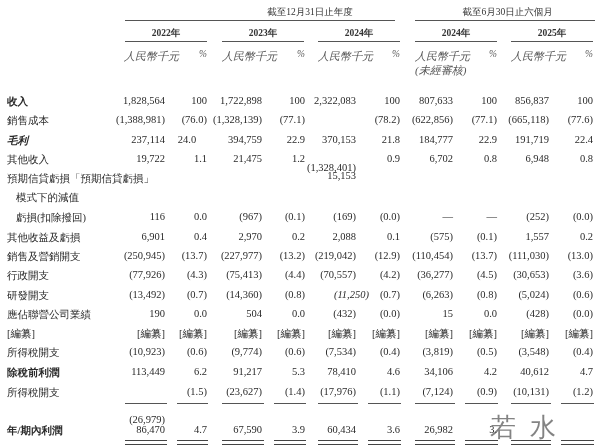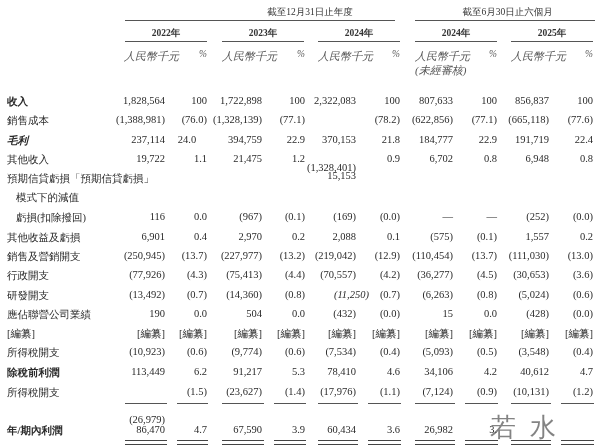--- a/index.html
+++ b/index.html
@@ -193,21 +193,21 @@
     <div class="pctv" style="left: 457px; top: 327px;">[編纂]</div>
     <div class="num" style="left: 459px; top: 327px;">[編纂]</div>
     <div class="pctv" style="left: 553px; top: 327px;">[編纂]</div>
     <div class="label" style="top: 346px;">所得稅開支</div>
     <div class="num" style="left: 75px; top: 346px;">(10,923)</div>
     <div class="pctv" style="left: 167px; top: 346px;">(0.6)</div>
     <div class="num" style="left: 172px; top: 346px;">(9,774)</div>
     <div class="pctv" style="left: 265px; top: 346px;">(0.6)</div>
     <div class="num" style="left: 266px; top: 346px;">(7,534)</div>
     <div class="pctv" style="left: 360px; top: 346px;">(0.4)</div>
-    <div class="num" style="left: 363px; top: 346px;">(5,093)</div>
+    <div class="num" style="left: 363px; top: 346px;">(3,819)</div>
     <div class="pctv" style="left: 457px; top: 346px;">(0.5)</div>
     <div class="num" style="left: 459px; top: 346px;">(3,548)</div>
     <div class="pctv" style="left: 553px; top: 346px;">(0.4)</div>
     <div class="label bold" style="top: 366px;">除稅前利潤</div>
     <div class="num" style="left: 75px; top: 366px;">113,449</div>
     <div class="pctv" style="left: 167px; top: 366px;">6.2</div>
     <div class="num" style="left: 172px; top: 366px;">91,217</div>
     <div class="pctv" style="left: 265px; top: 366px;">5.3</div>
     <div class="num" style="left: 266px; top: 366px;">78,410</div>
     <div class="pctv" style="left: 360px; top: 366px;">4.6</div>

